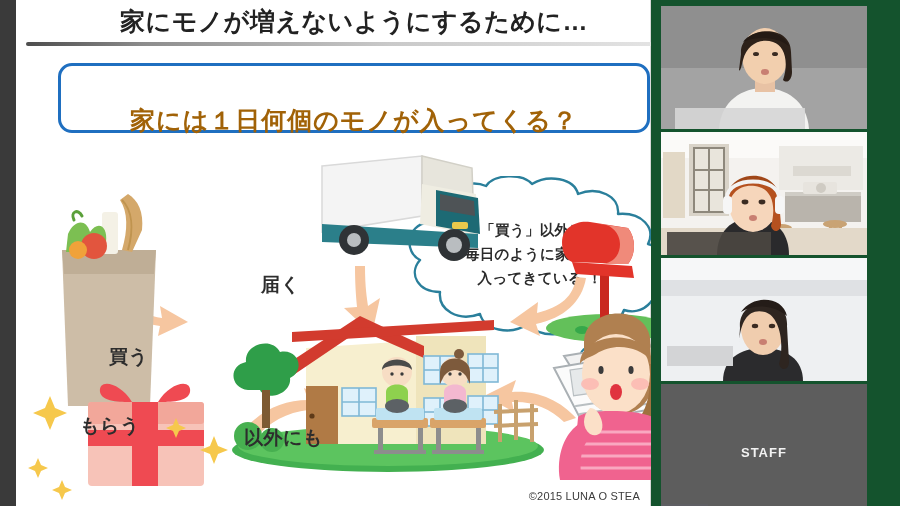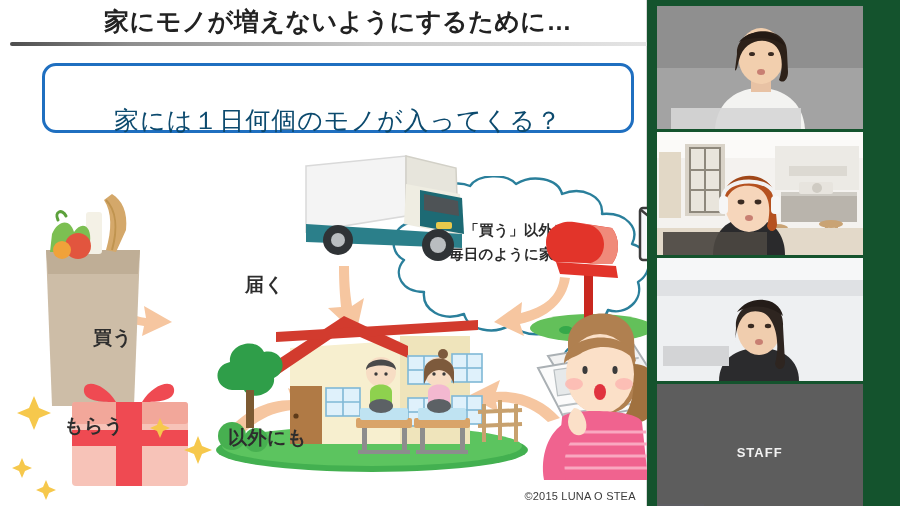--- a/index.html
+++ b/index.html
@@ -3,21 +3,21 @@
 <meta charset="utf-8">
 <title>Webinar Slide Share</title>
 <style>
   * { box-sizing: border-box; margin: 0; padding: 0; }
   html, body {
     width: 900px; height: 506px;
     background: #3c3c3c;
     font-family: "Liberation Sans", "DejaVu Sans", sans-serif;
     overflow: hidden;
   }
-  #app { position: relative; width: 900px; height: 506px; display: flex; background: #3a3a3a; }
+  #app { position: relative; width: 900px; height: 506px; display: flex; background: #3a3a3a; padding-left: 16px; }
 
   
   #slide-area {
     position: relative;
     width: 676px; height: 506px;
     background: #ffffff;
     overflow: hidden;
   }
   #slide {
     position: absolute; inset: 0;
@@ -41,21 +41,21 @@
   
   .question-box {
     position: absolute; top: 63px; left: 42px;
     width: 592px; height: 70px;
     border: 3px solid #1f6fc0;
     border-radius: 14px;
     background: #fff;
     display: flex; align-items: center; justify-content: center;
   }
   .question-text {
-    font-size: 25px; font-weight: normal; color: #0c4a6e;
+    font-size: 25px; font-weight: bold; color: #a16207;
     letter-spacing: 1px; white-space: nowrap; margin-top: 44px;
   }
 
   
   .bubble {
     position: absolute; left: 386px; top: 176px; width: 276px; height: 175px;
   }
   .bubble svg { position:absolute; inset:0; }
   .bubble-text {
     position: absolute; left: 0; top: 42px; width: 276px;
@@ -129,20 +129,21 @@
                    C146,-2 172,2 176,18 C196,10 218,20 216,38
                    C240,36 254,52 246,68 C266,74 268,96 252,106
                    C258,124 240,140 222,134 C216,152 190,158 178,146
                    C166,162 136,162 126,148 C108,160 82,154 78,138
                    C56,146 36,134 38,116 C16,116 6,98 18,84
                    C2,76 4,50 26,46 C28,40 36,35 46,36 Z" fill="#ffffff" stroke="#2a7f9b" stroke-width="2.4" stroke-linejoin="round"></path>
         </svg>
         <div class="bubble-text">
           <div>「買う」以外にも</div>
           <div>毎日のように家に物が</div>
+          <div>入ってきている ！</div>
         </div>
       </div>
       <div class="bub-tail" style="left:563px; top:345px; width:26px; height:26px;"></div>
       <div class="bub-tail" style="left:574px; top:366px; width:15px; height:15px;"></div>
 
       <div id="illus">
         <svg viewBox="0 0 676 356" width="676" height="356">
 
           <g fill="#f6c6a0">
 
@@ -339,21 +340,21 @@
                 <line x1="557" y1="294" x2="647" y2="294"></line>
               <line x1="556" y1="306" x2="648" y2="306"></line>
                 <line x1="555" y1="318" x2="649" y2="318"></line>
             </g>
 
             <path d="M566,272 C548,282 540,306 544,330 L566,330 C562,310 566,292 578,284 Z" fill="#f0638f"></path>
             <path d="M574,258 C566,266 566,278 574,284 C582,288 588,282 586,272 C584,264 580,258 574,258 Z" fill="#fbe0c8"></path>
           </g>
         </svg>
 
-        <span class="lab" style="left:93px;  top:175px;">買う</span>
+        <span class="lab" style="left:93px;  top:194px;">買う</span>
         <span class="lab" style="left:245px; top:122px;">届く</span>
         <span class="lab" style="left:64px;  top:263px;">もらう</span>
         <span class="lab" style="left:228px; top:275px;">以外にも</span>
       </div>
 
       <div class="copyright">©2015 LUNA O STEA</div>
     </div>
   </div>
 
   <div id="video-rail">

